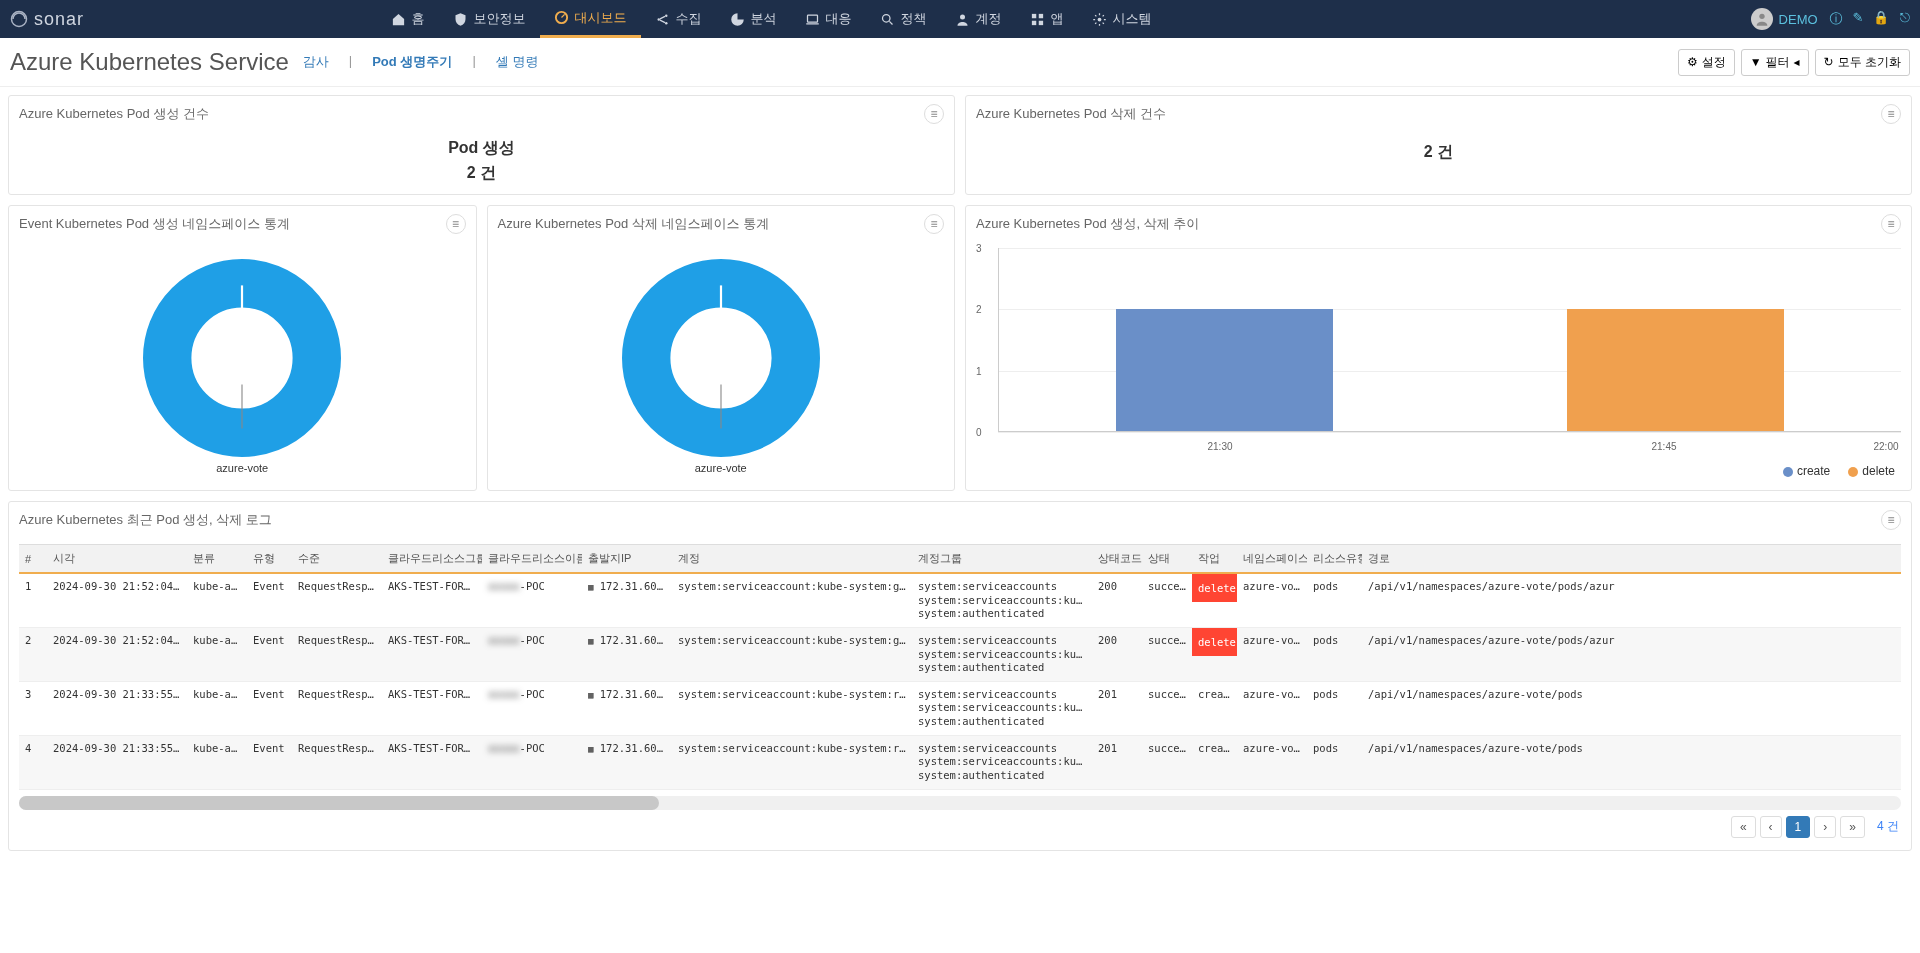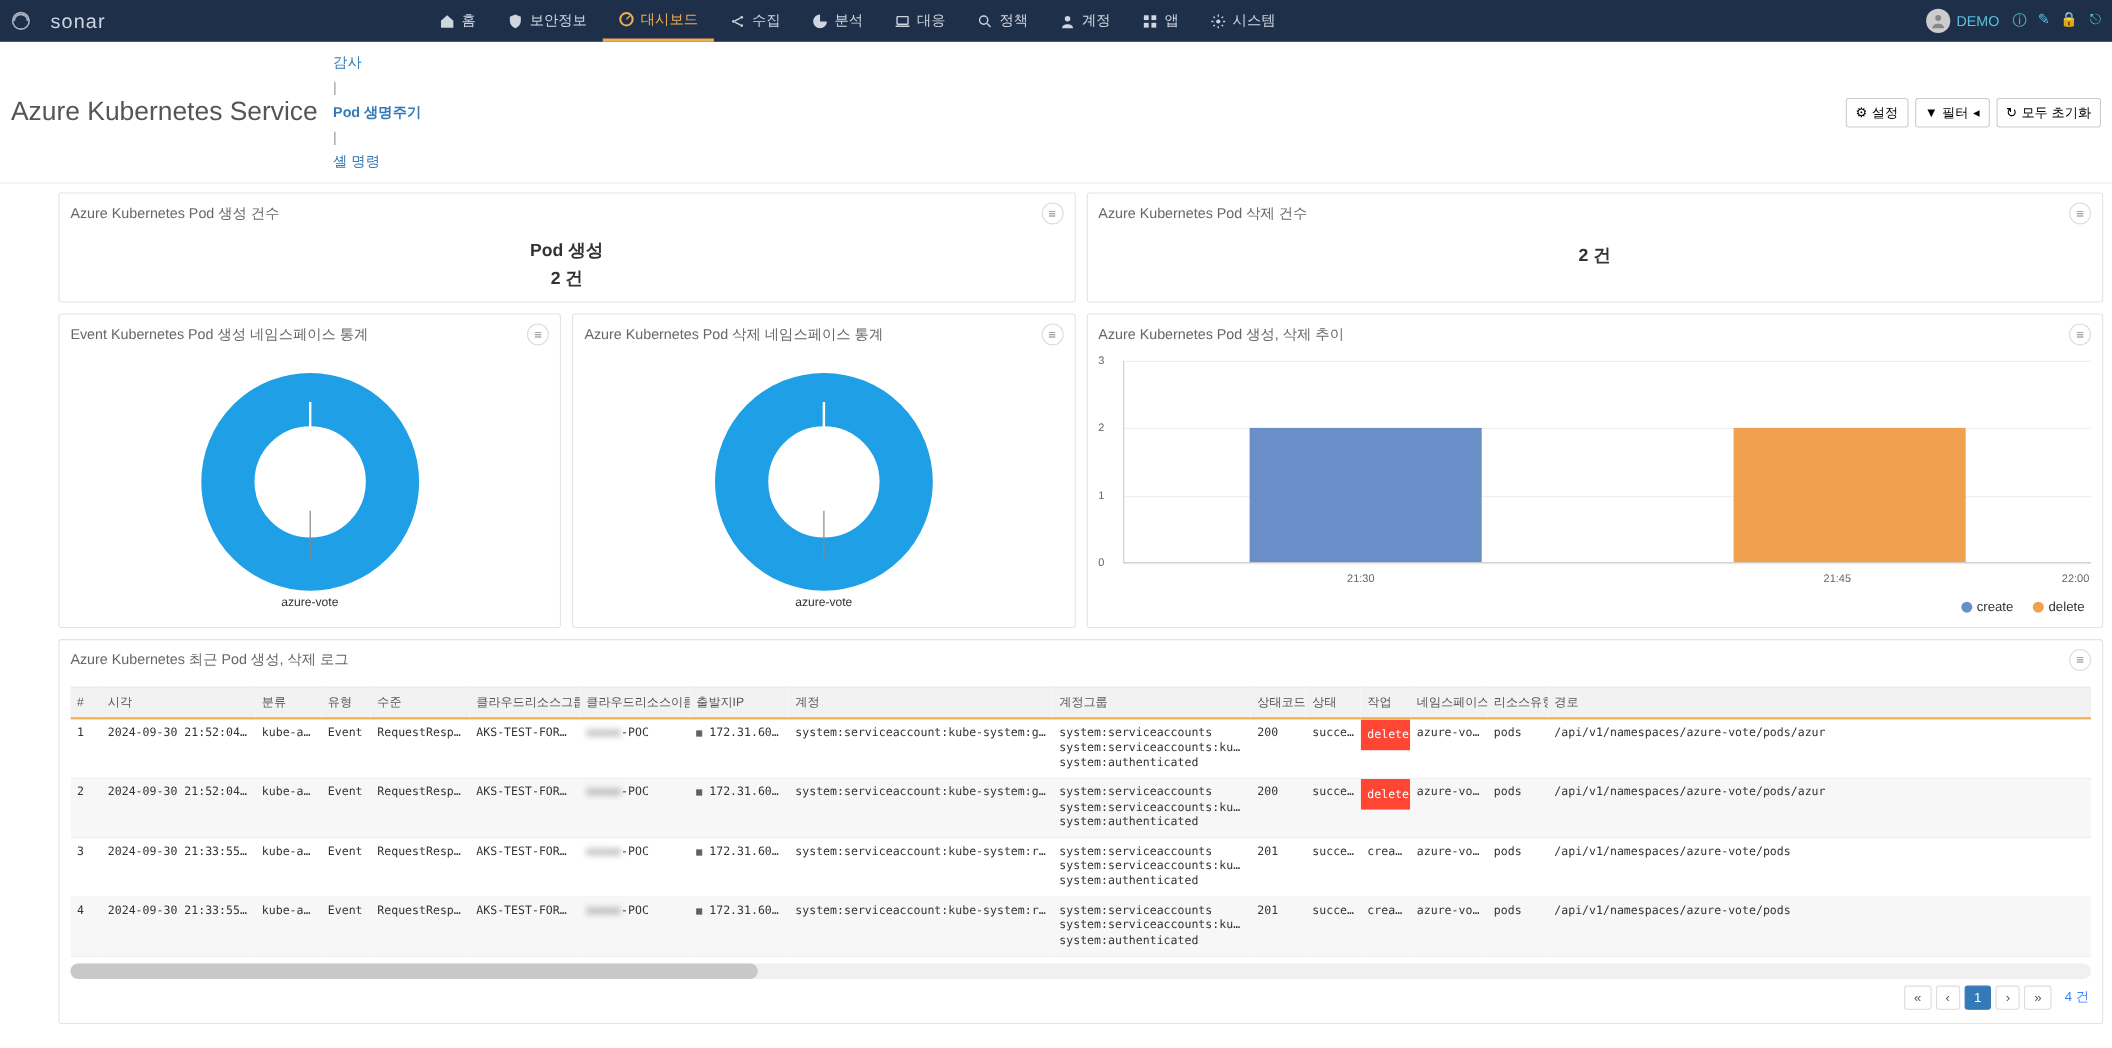--- a/index.html
+++ b/index.html
@@ -1,43 +1,43 @@
 <!DOCTYPE html>
 <html><head>
 <meta charset="utf-8">
 <style>
 * { margin: 0; padding: 0; box-sizing: border-box; }
 body { font-family: "Helvetica Neue", Helvetica, Arial, sans-serif; font-size: 13px; color: #333; background: #fff; }
 
 
 .header { background: #1e2f4a; height: 38px; display: flex; align-items: center; padding: 0 10px; color: #fff; }
-.logo { display: flex; align-items: center; gap: 18px; font-size: 18px; font-weight: 300; letter-spacing: 1px; color: #d0d6e0; }
+.logo { display: flex; align-items: center; gap: 6px; font-size: 18px; font-weight: 300; letter-spacing: 1px; color: #d0d6e0; }
 .logo svg { width: 18px; height: 18px; }
 .nav { display: flex; margin-left: auto; margin-right: auto; height: 100%; }
 .nav-item { display: flex; align-items: center; gap: 6px; padding: 0 14px; height: 100%; color: #d0d6e0; cursor: pointer; font-size: 13px; }
 .nav-item.active { color: #f0ad4e; border-bottom: 3px solid #f0ad4e; }
 .nav-item .icon { width: 15px; height: 15px; display: inline-flex; }
 .header-right { display: flex; align-items: center; gap: 12px; margin-left: auto; }
 .user { display: flex; align-items: center; gap: 6px; color: #5bc0de; }
 .avatar { width: 22px; height: 22px; border-radius: 50%; background: #ccc; display: inline-flex; align-items: center; justify-content: center; }
 .header-icons { display: flex; gap: 10px; }
 .header-icons span { color: #5bc0de; cursor: pointer; }
 
 
 .subheader { display: flex; align-items: center; padding: 10px; border-bottom: 1px solid #eee; }
 .page-title { font-size: 24px; font-weight: 400; color: #555; }
-.tabs { display: flex; gap: 6px; margin-left: 14px; font-size: 13px; flex-direction: column; }
+.tabs { display: flex; gap: 20px; margin-left: 14px; font-size: 13px; }
 .tabs a { color: #337ab7; text-decoration: none; }
 .tabs a.active { font-weight: 600; }
 .tabs .sep { color: #999; }
 .toolbar { margin-left: auto; display: flex; gap: 6px; }
 .btn { border: 1px solid #ccc; background: #fff; padding: 4px 8px; border-radius: 3px; font-size: 12px; display: inline-flex; align-items: center; gap: 4px; cursor: pointer; }
 
 
-.grid { padding: 8px; display: grid; grid-template-columns: repeat(4, 1fr); gap: 10px; margin-left: 45px; }
+.grid { padding: 8px; display: grid; grid-template-columns: repeat(4, 1fr); gap: 10px; }
 .panel { border: 1px solid #e4e4e4; border-radius: 3px; background: #fff; display: flex; flex-direction: column; min-height: 100px; }
 .panel.col2 { grid-column: span 2; }
 .panel.col4 { grid-column: span 4; }
 .panel-head { padding: 8px 10px; font-size: 13px; color: #666; display: flex; align-items: center; }
 .panel-menu { margin-left: auto; width: 20px; height: 20px; border: 1px solid #ddd; border-radius: 50%; display: flex; align-items: center; justify-content: center; font-size: 12px; cursor: pointer; color: #888; }
 .panel-body { flex: 1; padding: 6px 10px 10px; }
 
 
 .stat { text-align: center; font-weight: 700; }
 .stat .stat-title { font-size: 16px; }

